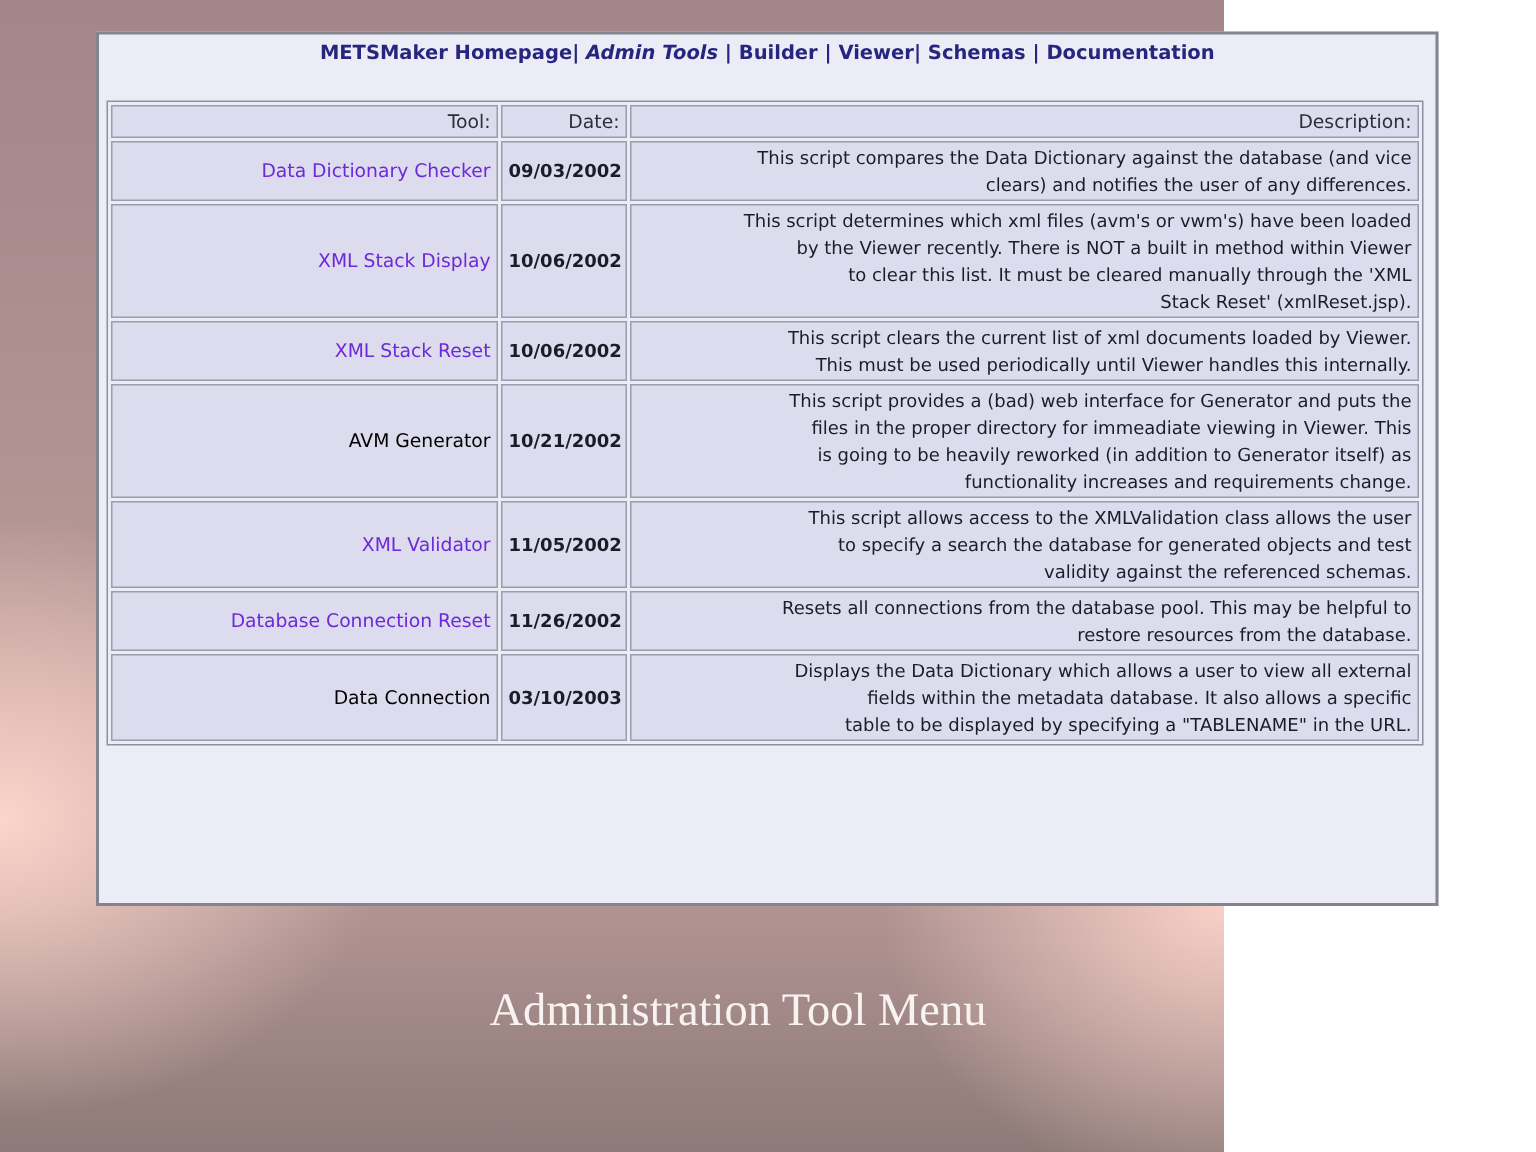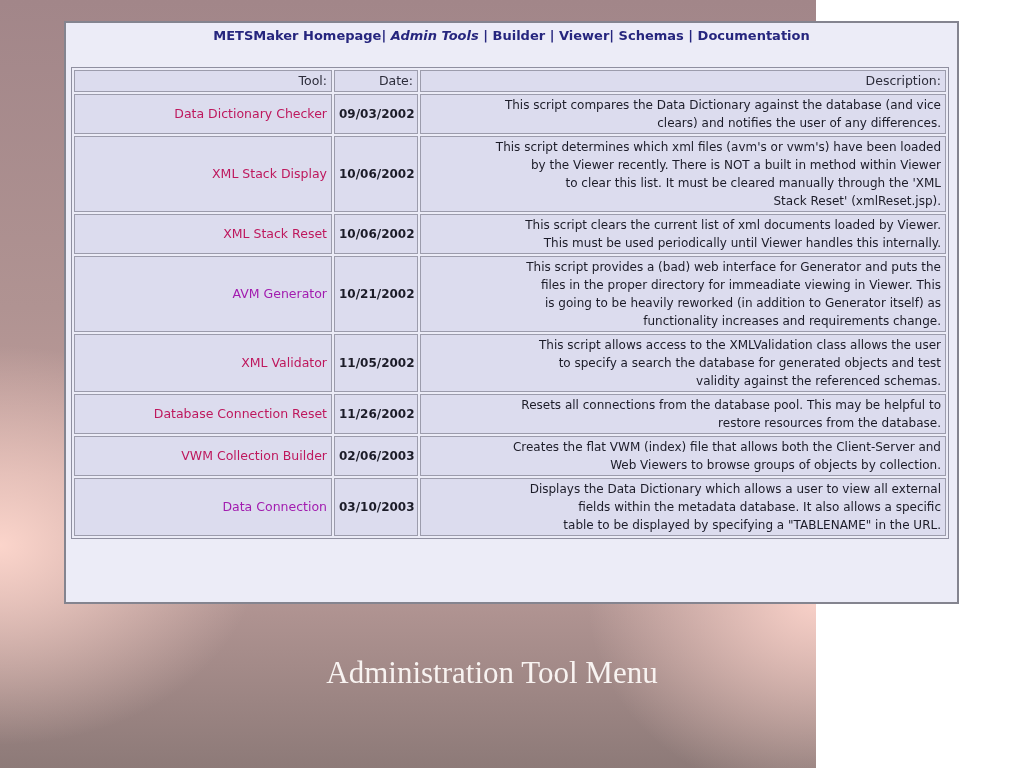--- a/index.html
+++ b/index.html
@@ -37,22 +37,22 @@
   col.c-tool{width:258px;}
   col.c-date{width:84px;}
   th,td{
     background:#dcdcee;border:1px solid #9c9cac;
     padding:1px 4px;vertical-align:middle;
     font-size:12px;line-height:18px;color:#1c1c28;text-align:right;
   }
   th{font-weight:normal;color:#2c2c3a;font-size:12.5px;}
   td.date-cell{color:#1c1c28;font-weight:bold;}
   td.desc-cell{white-space:pre-line;}
-  a.tool-link{color:#be185d;text-decoration:none;cursor:pointer;font-size:12.5px;}
-  a.tool-link.visited{color:#a21caf;}
+  a.tool-link{color:#6d28d9;text-decoration:none;cursor:pointer;font-size:12.5px;}
+  a.tool-link.visited{color:#000000;}
 
   .caption{
     position:absolute;top:655px;left:-20px;width:1024px;
     text-align:center;
     font-family:"Liberation Serif","DejaVu Serif",serif;
     font-size:31px;color:#f8f3f1;
   }
 </style>
 </head>
 <body>
@@ -109,26 +109,20 @@
 to specify a search the database for generated objects and test
 validity against the referenced schemas.</td>
           </tr>
           <tr>
             <td><a class="tool-link">Database Connection Reset</a></td>
             <td class="date-cell">11/26/2002</td>
             <td class="desc-cell">Resets all connections from the database pool. This may be helpful to
 restore resources from the database.</td>
           </tr>
           <tr>
-            <td><a class="tool-link">VWM Collection Builder</a></td>
-            <td class="date-cell">02/06/2003</td>
-            <td class="desc-cell">Creates the flat VWM (index) file that allows both the Client-Server and
-Web Viewers to browse groups of objects by collection.</td>
-          </tr>
-          <tr>
             <td><a class="tool-link visited">Data Connection</a></td>
             <td class="date-cell">03/10/2003</td>
             <td class="desc-cell">Displays the Data Dictionary which allows a user to view all external
 fields within the metadata database. It also allows a specific
 table to be displayed by specifying a "TABLENAME" in the URL.</td>
           </tr>
         </tbody>
     </table>
   </div>
   <div class="caption">Administration Tool Menu</div>

